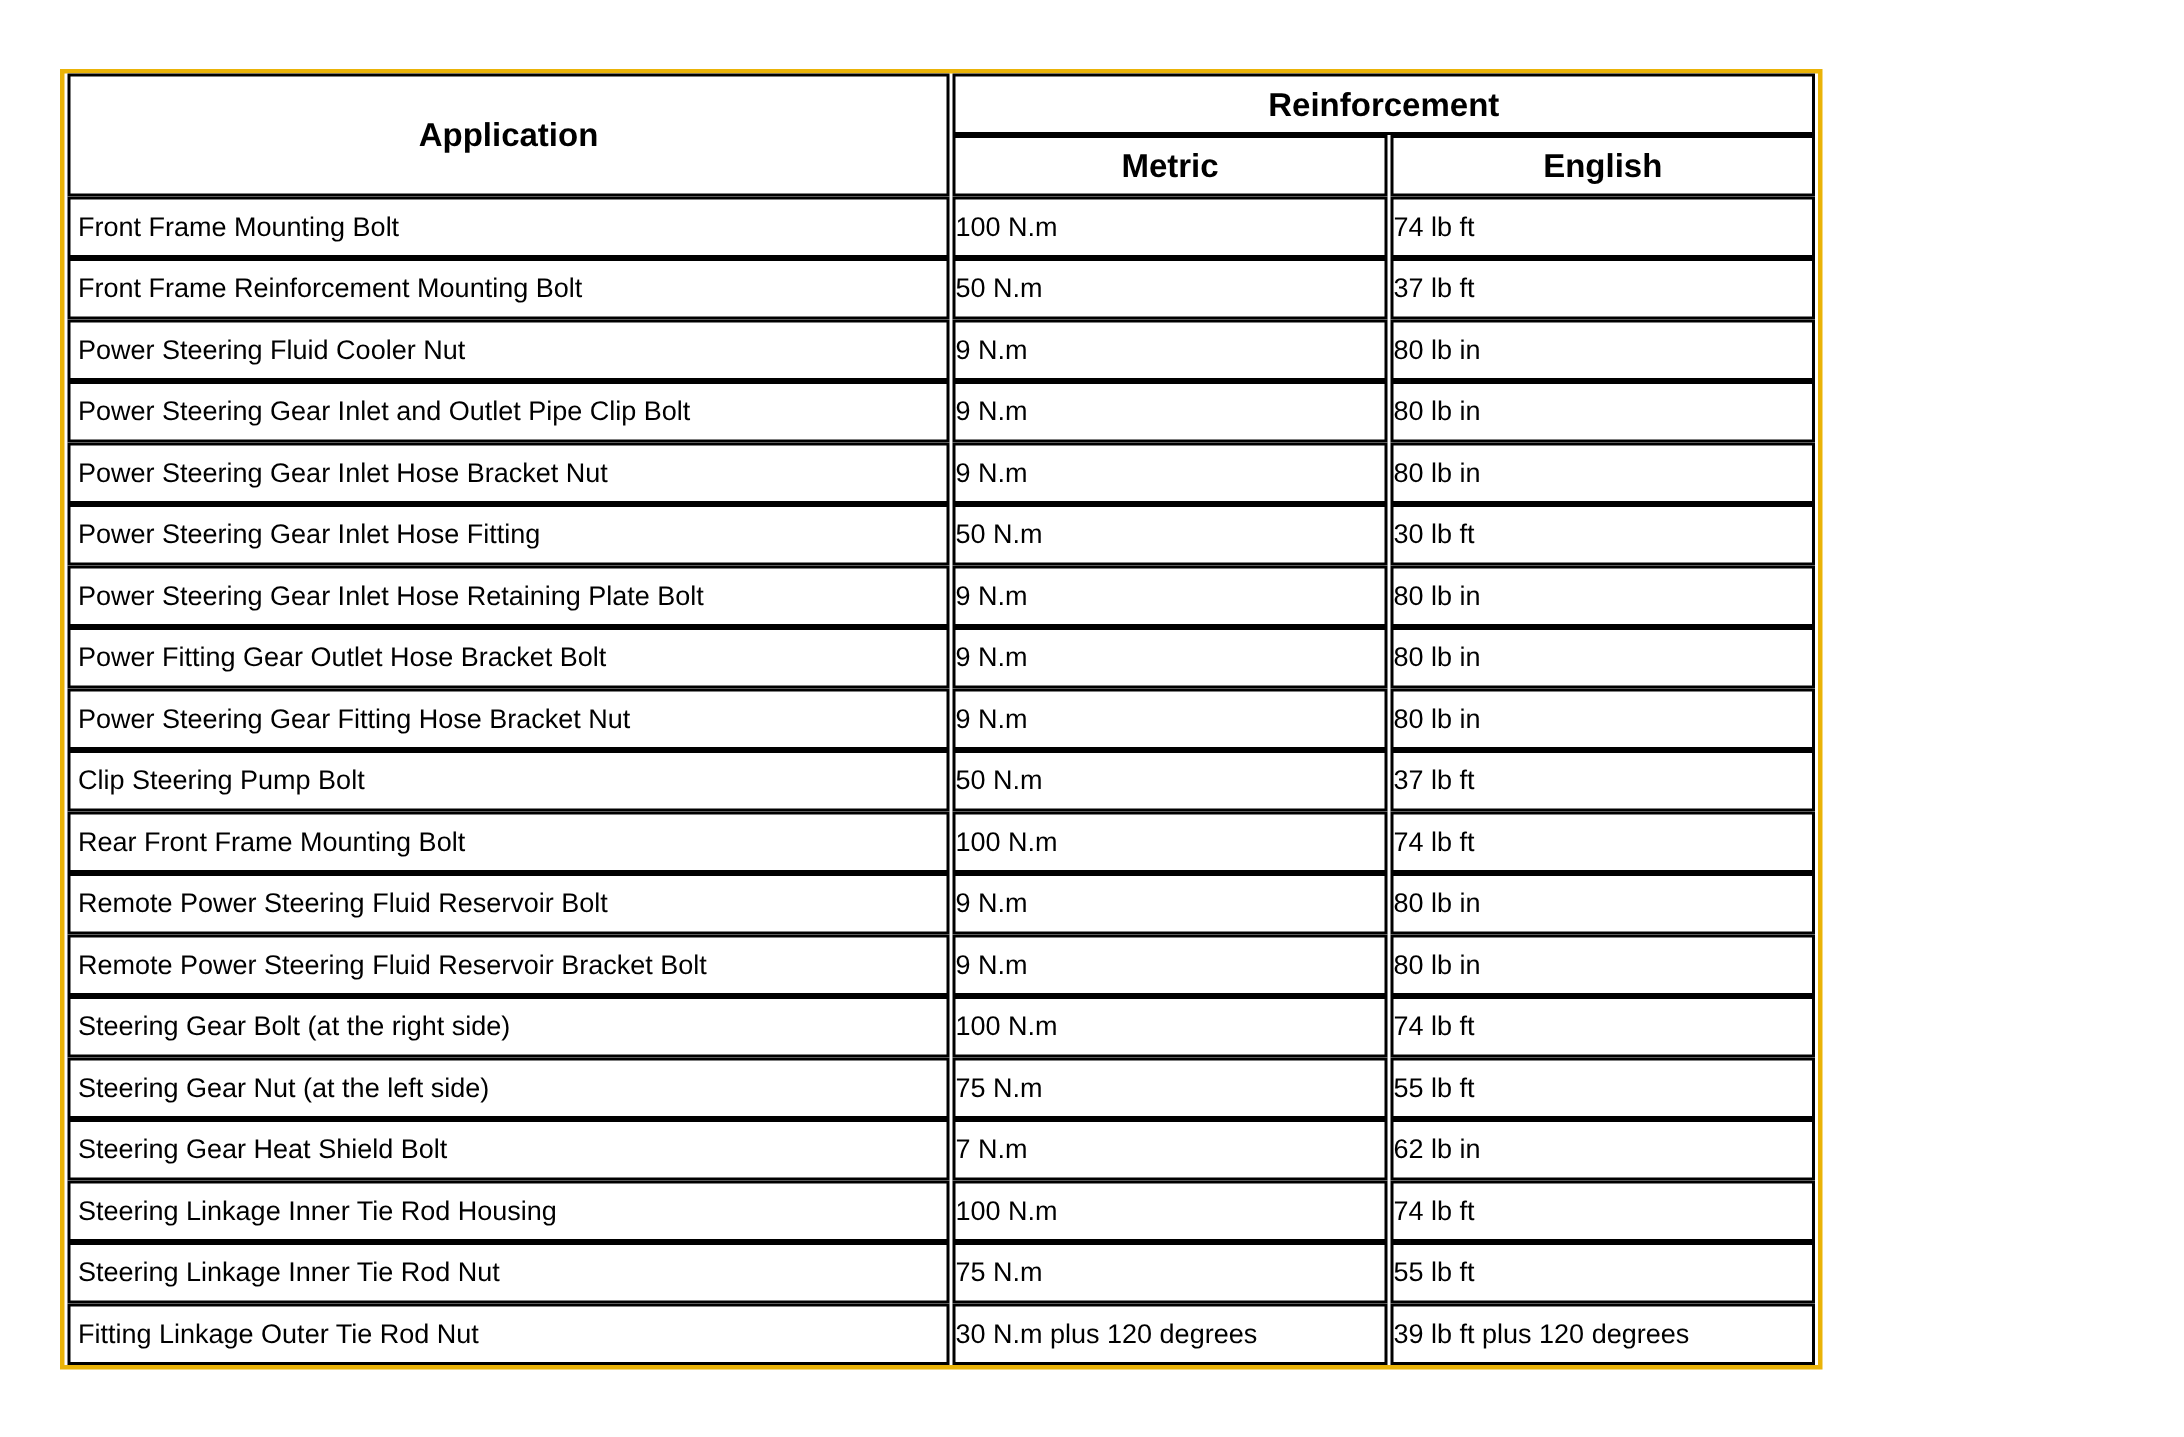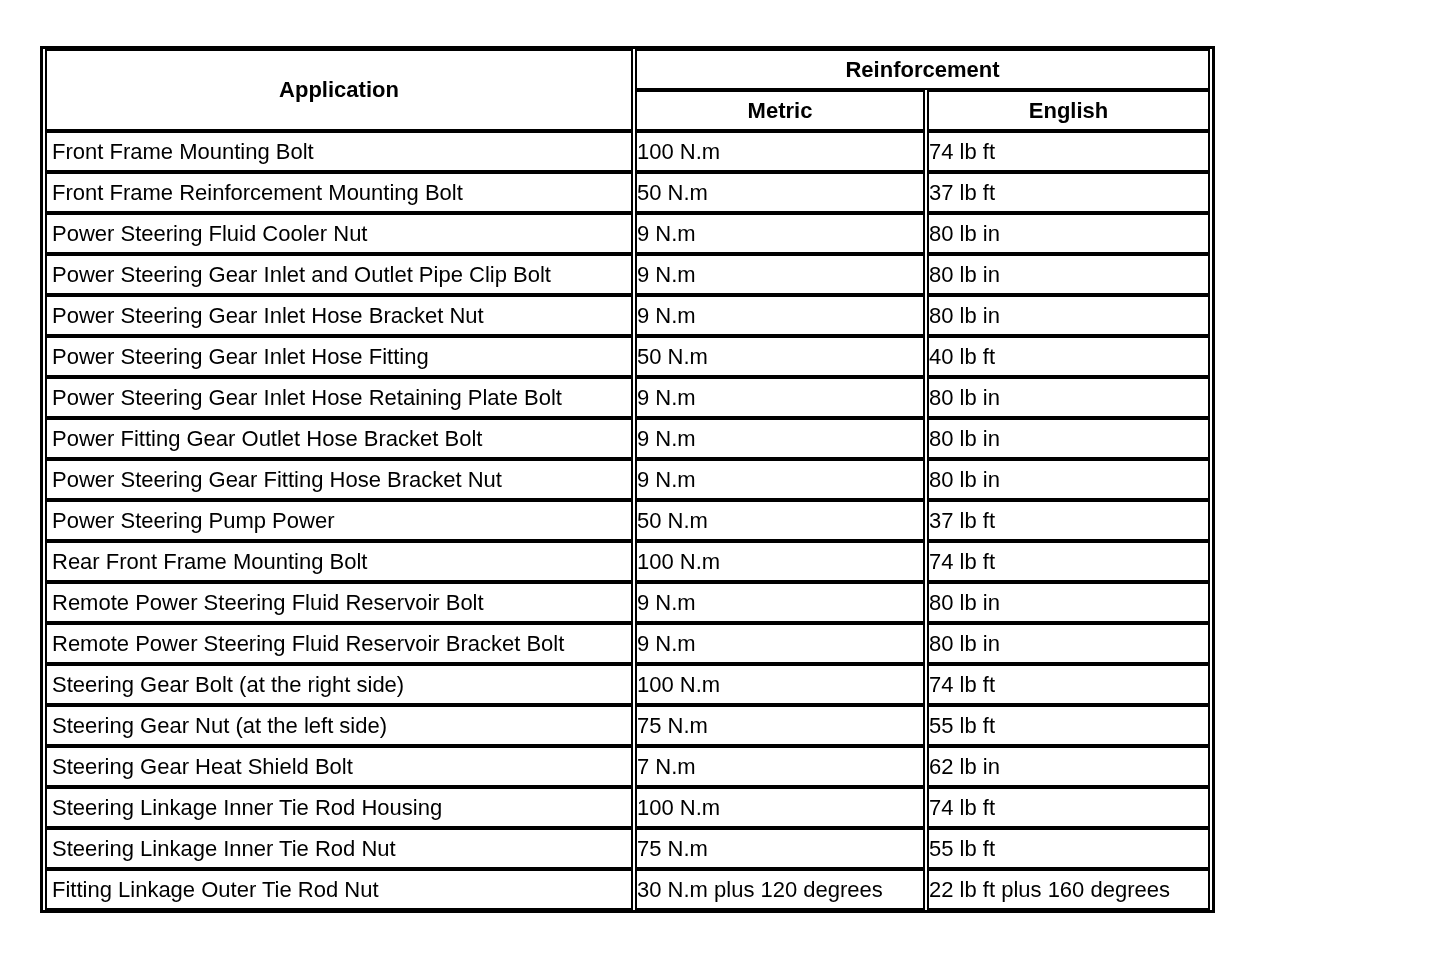--- a/index.html
+++ b/index.html
@@ -15,21 +15,21 @@
     position: relative;
     width: 1456px;
     height: 958px;
     background: #ffffff;
   }
   table.spec-table {
     position: absolute;
     left: 40px;
     top: 46px;
     width: 1173px;
-    border: 3px solid #000000;
+    border: 3px solid #eab308;
     border-collapse: separate;
     border-spacing: 2px 0;
     table-layout: fixed;
     background: #ffffff;
   }
   .spec-table col.c-app { width: 588px; }
   .spec-table col.c-metric { width: 290px; }
   .spec-table col.c-english { width: 283px; }
 
   .spec-table th, .spec-table td {
@@ -45,21 +45,21 @@
   .spec-table tr { height: 41px; }
 
   .spec-table th {
     font-weight: bold;
     font-size: 22px;
     text-align: center;
     vertical-align: middle;
   }
   .spec-table td {
     font-weight: normal;
-    font-size: 22px;
+    font-size: 18px;
     vertical-align: middle;
   }
   td.app-cell {
     text-align: left;
     padding-left: 5px;
   }
   td.metric-cell, td.english-cell {
     text-align: left;
   }
 </style>
@@ -105,39 +105,39 @@
         <td class="english-cell">80 lb in</td>
       </tr>
       <tr>
         <td class="app-cell">Power Steering Gear Inlet Hose Bracket Nut</td>
         <td class="metric-cell">9 N.m</td>
         <td class="english-cell">80 lb in</td>
       </tr>
       <tr>
         <td class="app-cell">Power Steering Gear Inlet Hose Fitting</td>
         <td class="metric-cell">50 N.m</td>
-        <td class="english-cell">40 lb ft</td>
+        <td class="english-cell">30 lb ft</td>
       </tr>
       <tr>
         <td class="app-cell">Power Steering Gear Inlet Hose Retaining Plate Bolt</td>
         <td class="metric-cell">9 N.m</td>
         <td class="english-cell">80 lb in</td>
       </tr>
       <tr>
         <td class="app-cell">Power Fitting Gear Outlet Hose Bracket Bolt</td>
         <td class="metric-cell">9 N.m</td>
         <td class="english-cell">80 lb in</td>
       </tr>
       <tr>
         <td class="app-cell">Power Steering Gear Fitting Hose Bracket Nut</td>
         <td class="metric-cell">9 N.m</td>
         <td class="english-cell">80 lb in</td>
       </tr>
       <tr>
-        <td class="app-cell">Power Steering Pump Power</td>
+        <td class="app-cell">Clip Steering Pump Bolt</td>
         <td class="metric-cell">50 N.m</td>
         <td class="english-cell">37 lb ft</td>
       </tr>
       <tr>
         <td class="app-cell">Rear Front Frame Mounting Bolt</td>
         <td class="metric-cell">100 N.m</td>
         <td class="english-cell">74 lb ft</td>
       </tr>
       <tr>
         <td class="app-cell">Remote Power Steering Fluid Reservoir Bolt</td>
@@ -170,17 +170,17 @@
         <td class="english-cell">74 lb ft</td>
       </tr>
       <tr>
         <td class="app-cell">Steering Linkage Inner Tie Rod Nut</td>
         <td class="metric-cell">75 N.m</td>
         <td class="english-cell">55 lb ft</td>
       </tr>
       <tr>
         <td class="app-cell">Fitting Linkage Outer Tie Rod Nut</td>
         <td class="metric-cell">30 N.m plus 120 degrees</td>
-        <td class="english-cell">22 lb ft plus 160 degrees</td>
+        <td class="english-cell">39 lb ft plus 120 degrees</td>
       </tr>
     </tbody>
   </table>
 </div>
 
 </body></html>

